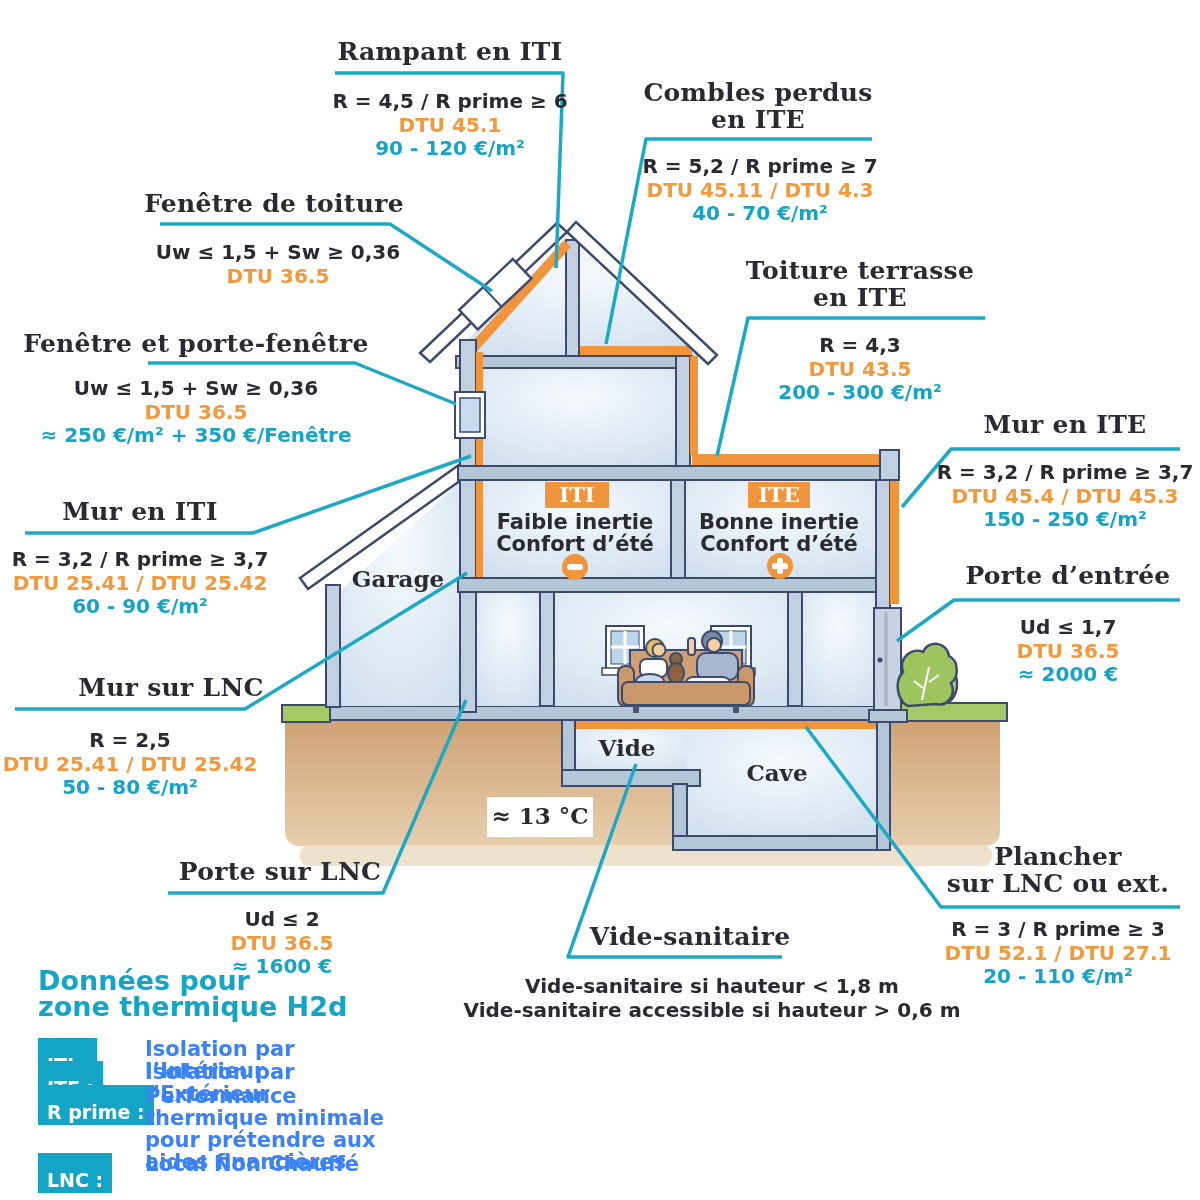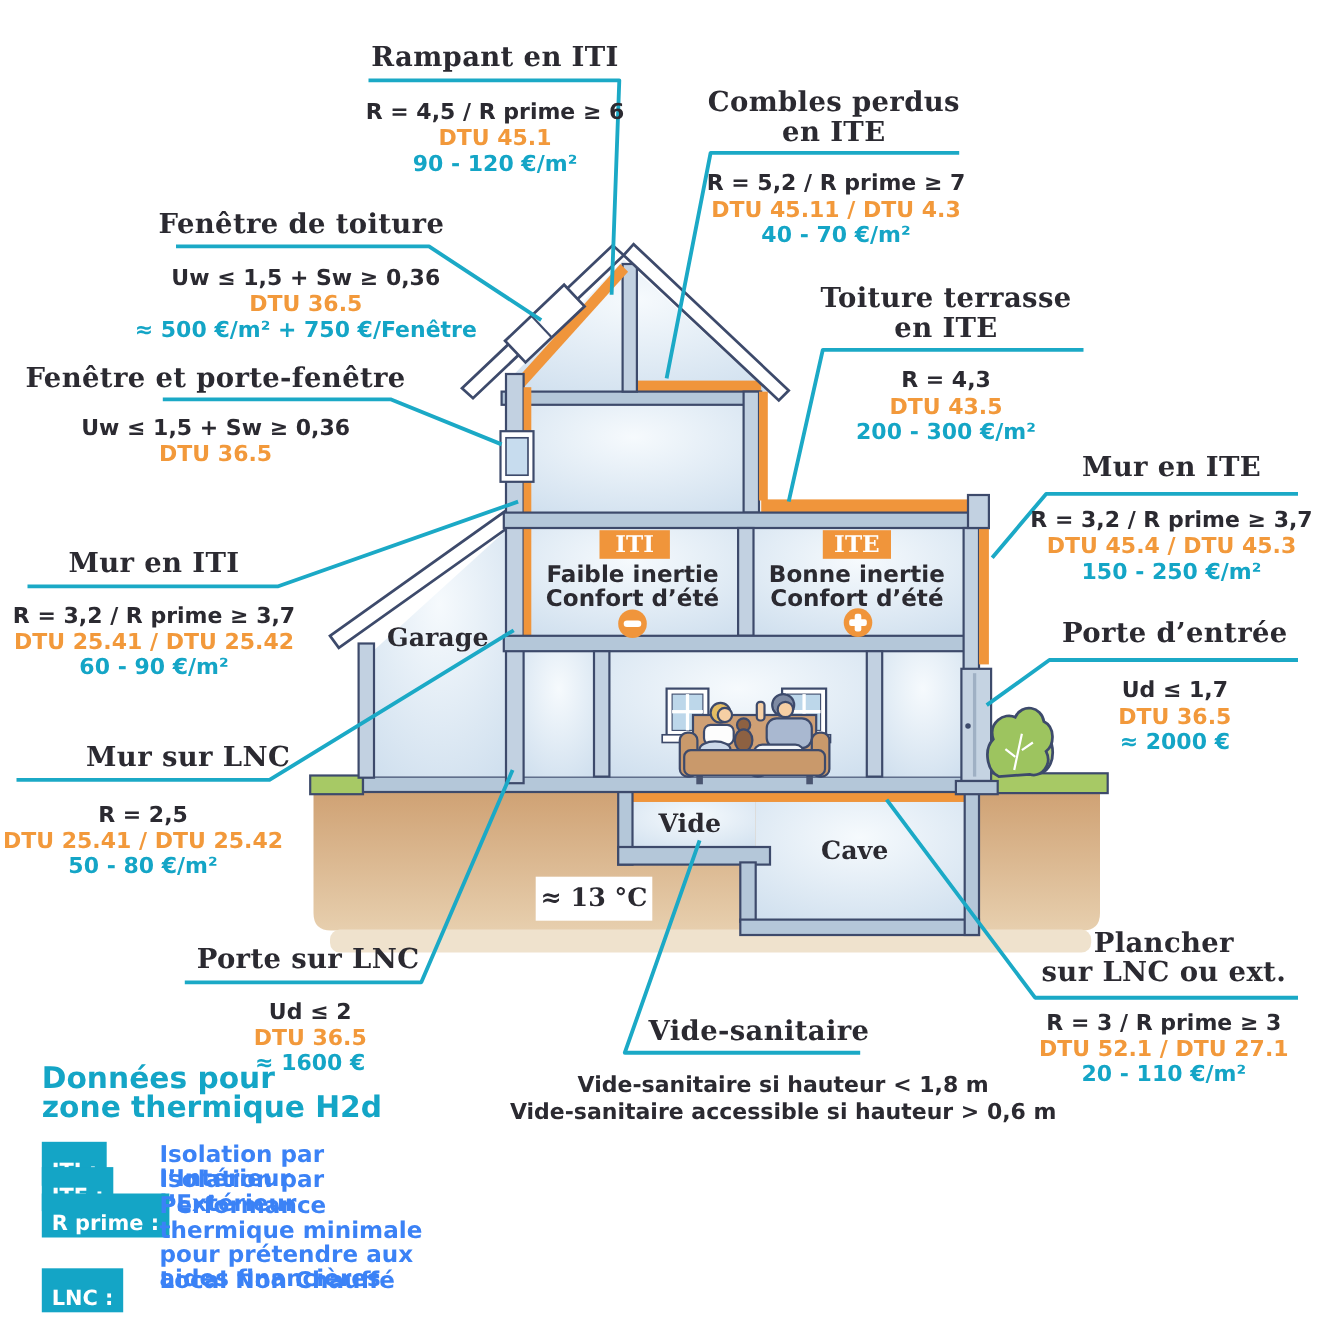--- a/index.html
+++ b/index.html
@@ -219,30 +219,30 @@
   <span class="ln teal">40 - 70 €/m²</span>
 </div>
 
 <div class="co-title" style="left:274px;top:190px;">
   <span>Fenêtre de toiture</span>
       <span></span>
 </div>
 <div class="co-lines" style="left:278px;top:241px;">
   <span class="ln dark">Uw ≤ 1,5 + Sw ≥ 0,36</span>
   <span class="ln orange">DTU 36.5</span>
-  <span class="ln teal">≈ 500 €/m² + 750 €/Fenêtre</span>
 </div>
 
 <div class="co-title" style="left:196px;top:330px;">
   <span>Fenêtre et porte-fenêtre</span>
       <span></span>
 </div>
 <div class="co-lines" style="left:196px;top:377px;">
   <span class="ln dark">Uw ≤ 1,5 + Sw ≥ 0,36</span>
   <span class="ln orange">DTU 36.5</span>
+  <span class="ln teal">≈ 250 €/m² + 350 €/Fenêtre</span>
 </div>
 
 <div class="co-title" style="left:140px;top:498px;">
   <span>Mur en ITI</span>
       <span></span>
 </div>
 <div class="co-lines" style="left:140px;top:548px;">
   <span class="ln dark">R = 3,2 / R prime ≥ 3,7</span>
   <span class="ln orange">DTU 25.41 / DTU 25.42</span>
   <span class="ln teal">60 - 90 €/m²</span>

